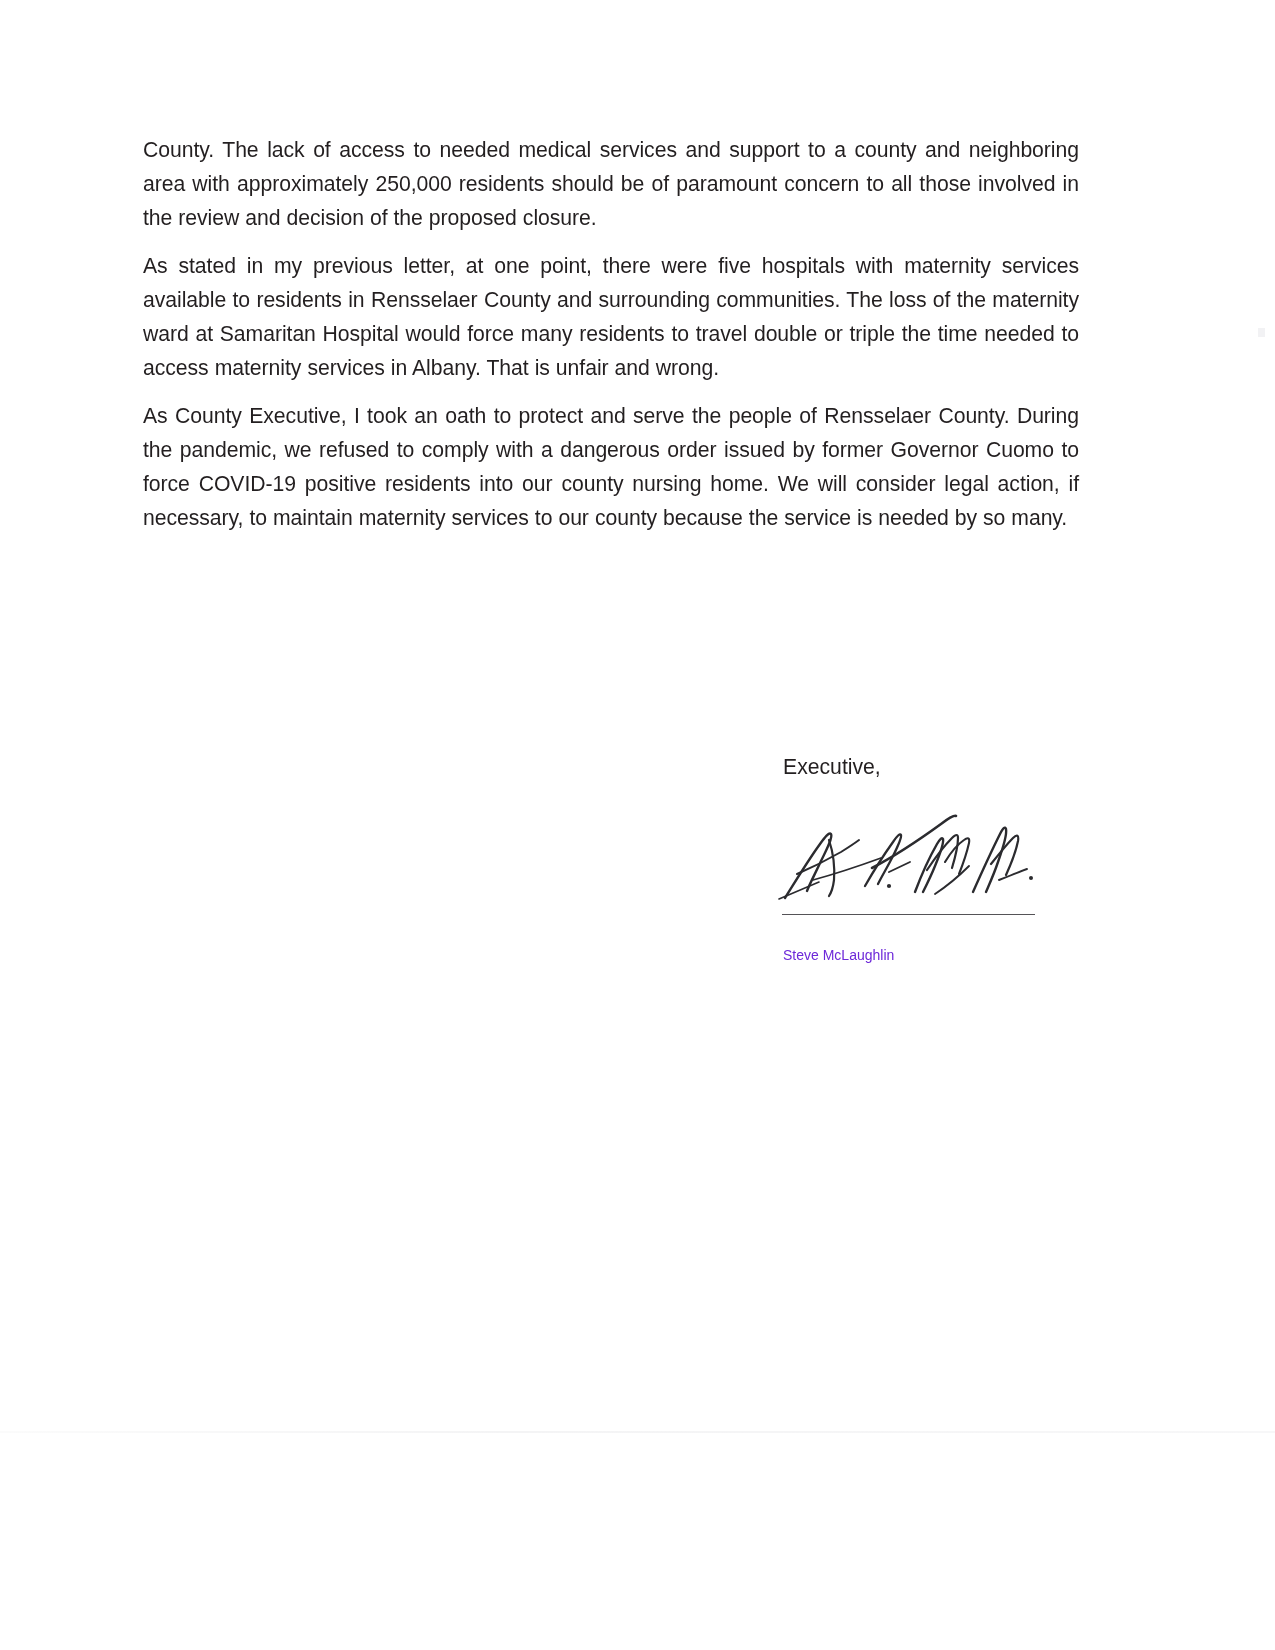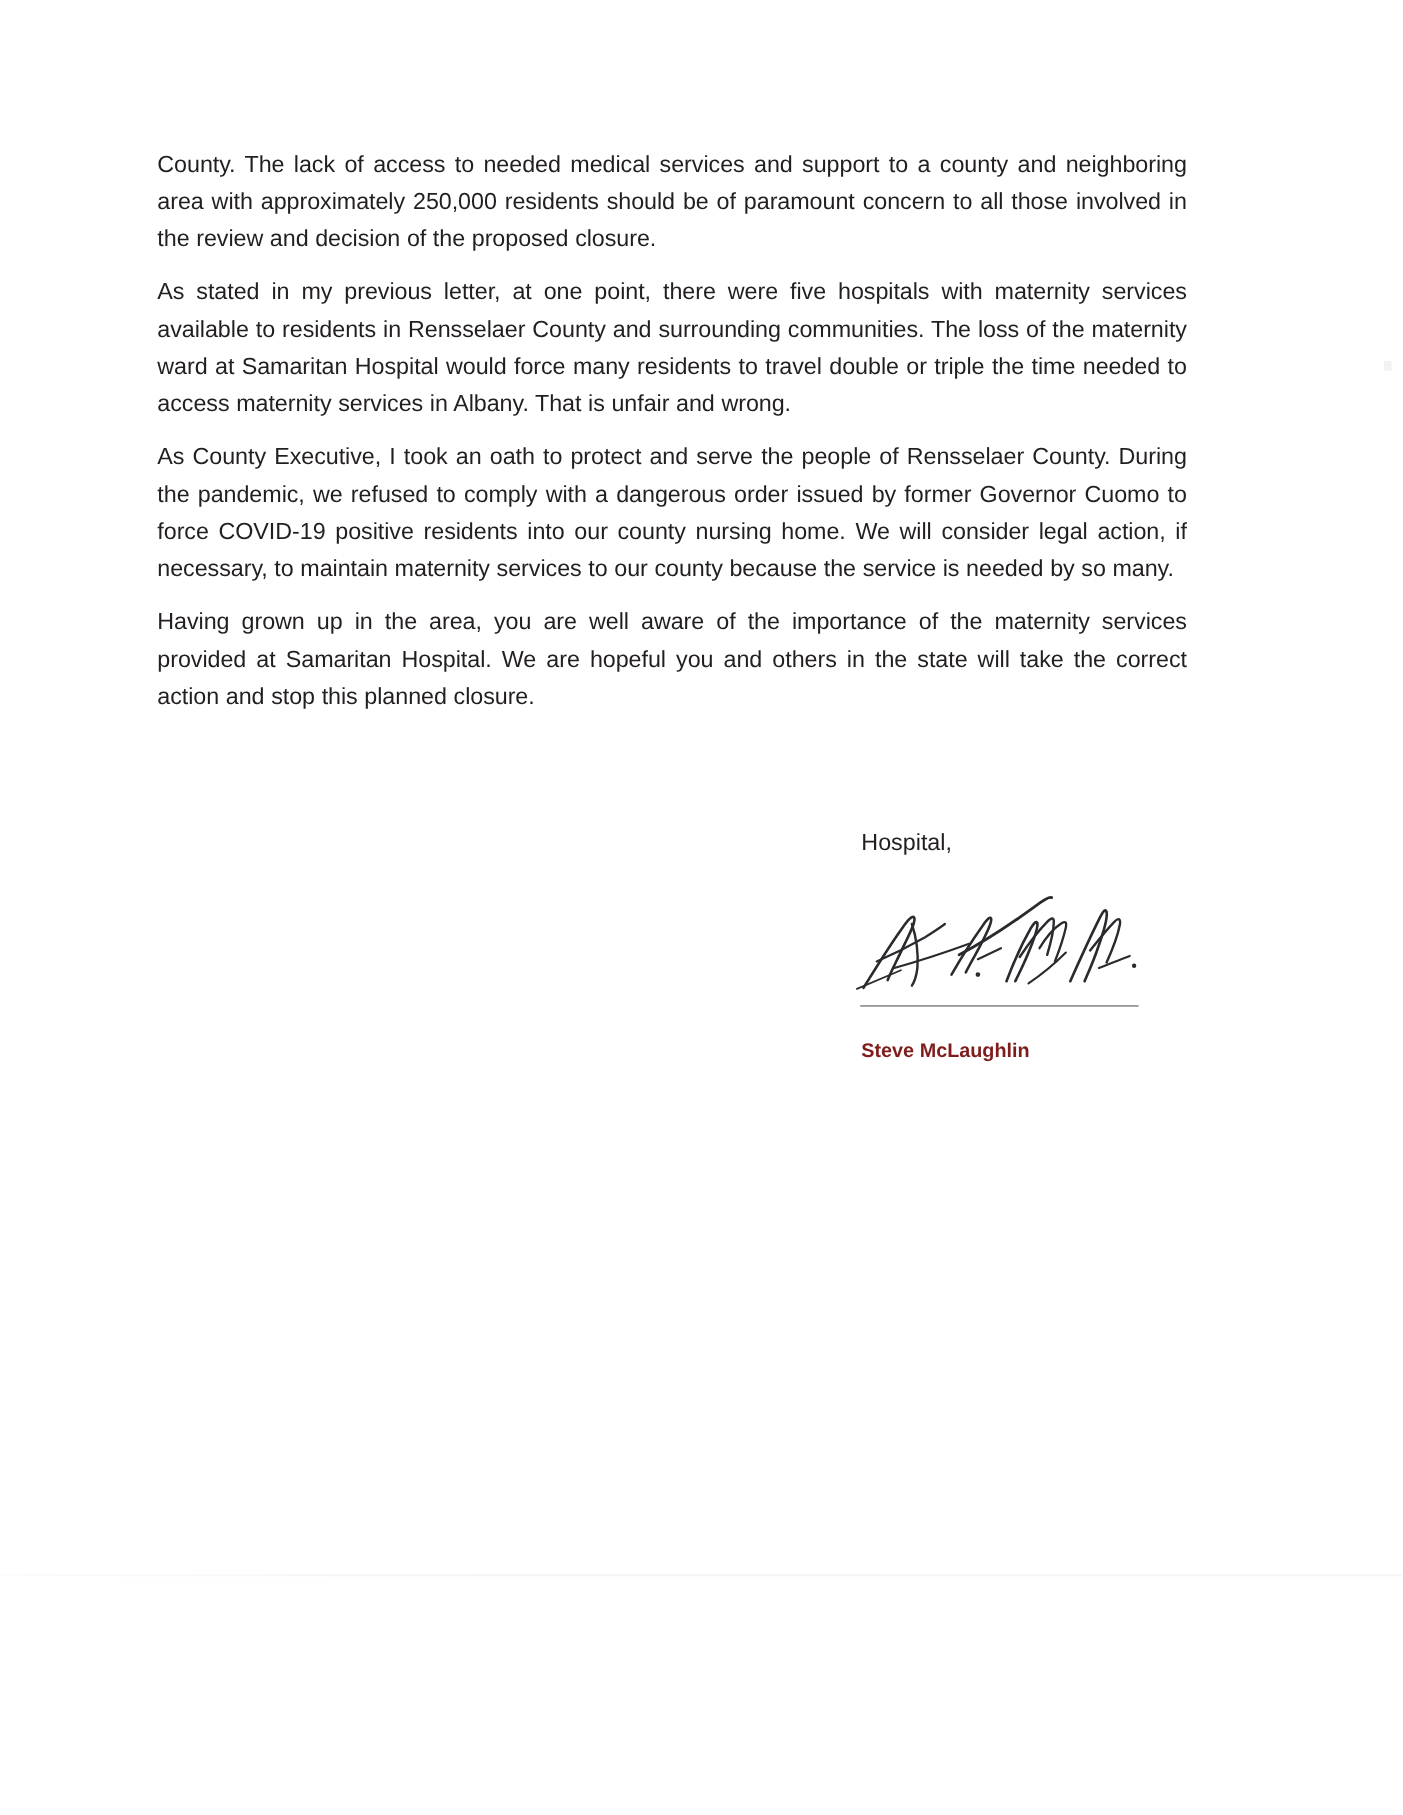--- a/index.html
+++ b/index.html
@@ -76,24 +76,23 @@
     position: absolute;
     left: -1px;
     top: 118px;
     width: 253px;
     height: 1px;
     background: #555357;
   }
 
   .signer-name {
     margin: 26px 0 0 0;
-    font-size: 18px;
+    font-size: 14px;
     line-height: 30px;
-    color: #7f1d1d;
-    font-weight: bold;
+    color: #6d28d9;
   }
 
   .signer-title {
     margin: 0;
     font-size: 21.2px;
     line-height: 30px;
     color: #231f20;
   }
 
   
@@ -117,26 +116,25 @@
 </style>
 </head>
 <body>
 
 <div class="page">
 
   <div class="letter-body">
     <p class="para">County. The lack of access to needed medical services and support to a county and neighboring area with approximately 250,000 residents should be of paramount concern to all those involved in the review and decision of the proposed closure.</p>
     <p class="para">As stated in my previous letter, at one point, there were five hospitals with maternity services available to residents in Rensselaer County and surrounding communities. The loss of the maternity ward at Samaritan Hospital would force many residents to travel double or triple the time needed to access maternity services in Albany. That is unfair and wrong.</p>
     <p class="para">As County Executive, I took an oath to protect and serve the people of Rensselaer County. During the pandemic, we refused to comply with a dangerous order issued by former Governor Cuomo to force COVID-19 positive residents into our county nursing home. We will consider legal action, if necessary, to maintain maternity services to our county because the service is needed by so many.</p>
-    <p class="para">Having grown up in the area, you are well aware of the importance of the maternity services provided at Samaritan Hospital. We are hopeful you and others in the state will take the correct action and stop this planned closure.</p>
   </div>
 
   <div class="signature-block">
 
-    <p class="closing-line">Hospital,</p>
+    <p class="closing-line">Executive,</p>
 
     <div class="signature-area">
       <svg class="signature-mark" viewBox="0 0 260 104" xmlns="http://www.w3.org/2000/svg">
         <g fill="none" stroke="#2b2b2f" stroke-linecap="round" stroke-linejoin="round">
           <path d="M8 102 C18 86 30 66 43 48 C48 41 52 36 54 38 C56 41 50 53 44 65 C39 76 33 87 30 95" stroke-width="2.4"></path>
           <path d="M20 78 C34 72 50 64 64 56 C72 51 78 47 82 44" stroke-width="2.0"></path>
           <path d="M52 44 C56 56 58 70 57 84 C56 92 54 97 52 100" stroke-width="2.2"></path>
           <path d="M36 84 C58 78 82 70 104 62" stroke-width="1.8"></path>
           <path d="M88 90 C96 76 106 60 116 46 C120 40 123 37 124 39 C125 42 121 50 116 60 C111 70 105 80 101 88" stroke-width="2.3"></path>
           <path d="M95 72 C118 60 142 44 164 28 C172 22 177 19 179 20" stroke-width="2.6"></path>

